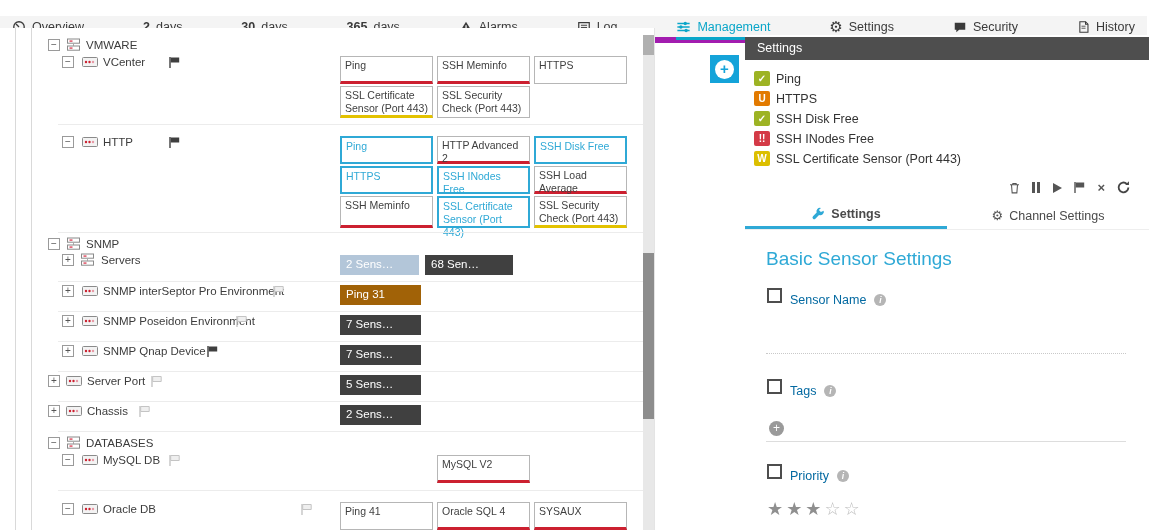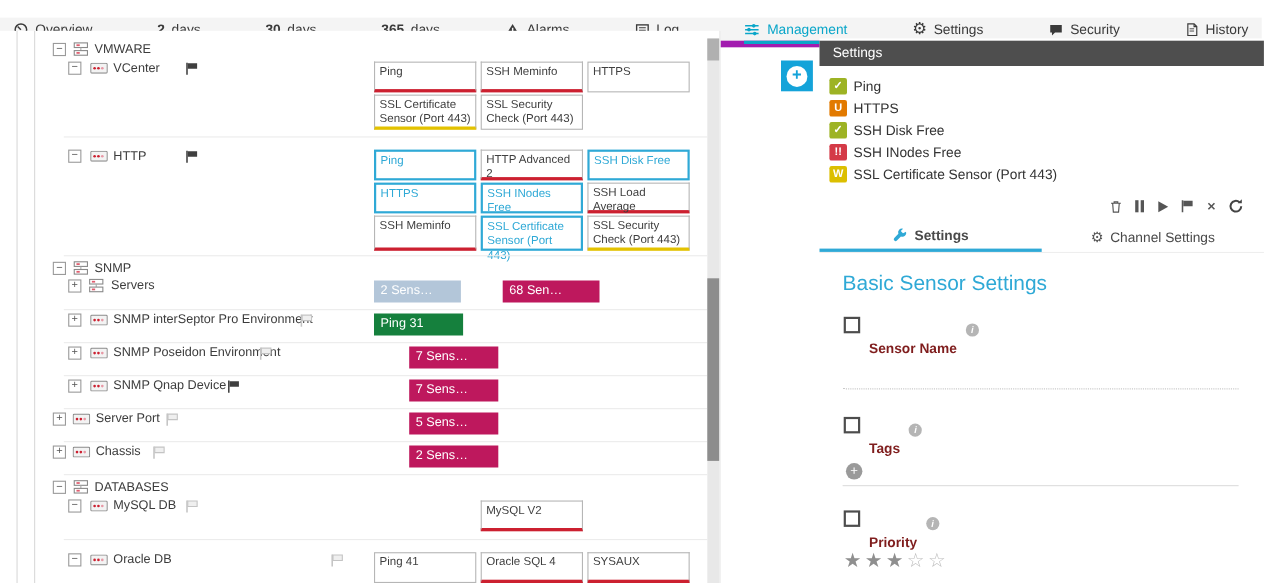--- a/index.html
+++ b/index.html
@@ -32,22 +32,22 @@
 
   .sbox { position:absolute; width:93px; border:1px solid #b6b6b6; background:#fff;
           font-size:10.5px; color:#3f3f3f; padding:2px 4px; line-height:1.25; cursor:pointer; }
   .sbox.st-red    { border-bottom:3px solid #cc2030; }
   .sbox.st-yellow { border-bottom:3px solid #e3c200; }
   .sbox.selected  { border:2px solid #2fa9d6; color:#2fa9d6; }
 
   .badge { position:absolute; height:20px; color:#fff; font-size:11.5px; padding:3px 6px;
            white-space:nowrap; overflow:hidden; cursor:pointer; }
   .b-bluegray { background:#b3c6d9; }
-  .b-pale     { background:#be185d;margin-left:32px; }
-  .b-olive    { background:#15803d; }
+  .b-pale     { background:#404040; }
+  .b-olive    { background:#a16207; }
 
   
   .vtrack { position:absolute; left:643px; top:7px; width:11px; height:495px; background:#e8e8e8; }
   .vcap   { position:absolute; left:0; top:0; width:11px; height:20px; background:#b0b0b0; }
   .vthumb { position:absolute; left:0; top:218px; width:11px; height:166px; background:#8d8d8d; }
 
   
   .add-btn { position:absolute; left:710px; top:55px; width:29px; height:28px; background:#14a3d9;
              display:flex; align-items:center; justify-content:center; cursor:pointer; }
   .add-btn .circ { width:19px; height:19px; background:#fff; border-radius:50%; color:#14a3d9;
@@ -80,21 +80,21 @@
   .rtab { width:202px; display:flex; align-items:center; justify-content:center; gap:6px;
           font-size:12.5px; color:#4a4a4a; cursor:pointer; }
   .rtab.active { border-bottom:3px solid #2fa9d6; font-weight:bold; }
   .rtab .glyph-gear::before { font-size:13px; color:#555; }
 
   .rsection-title { position:absolute; left:21px; top:213px; font-size:19px; color:#2fa9d6; }
 
   .field { position:absolute; left:22px; display:flex; align-items:flex-start; gap:8px; }
   .checkbox { width:15px; height:15px; border:2px solid #4d4d4d; background:#fff; flex:none;
               cursor:pointer; margin-top:-2px; }
-  .flabel { font-size:12.5px; font-weight:bold; color:#7f1d1d; margin-top:20px; }
+  .flabel { font-size:12.5px; font-weight:normal; color:#0369a1; margin-top:3px; }
   .info-icon { width:12px; height:12px; border-radius:50%; background:#b5b5b5; color:#fff;
                font-size:8.5px; line-height:12px; text-align:center; margin-top:4px; }
   .info-icon::before { content:"i"; font-style:italic; font-weight:bold; }
 
   .divider-dotted { position:absolute; left:21px; width:360px; border-top:1px dotted #c9c9c9; }
   .divider-solid  { position:absolute; left:21px; width:360px; border-top:1px solid #ddd; }
 
   .plus-circle { position:absolute; left:24px; width:15px; height:15px; border-radius:50%;
                  background:#9a9a9a; color:#fff; font-size:12px; line-height:14px; text-align:center;
                  cursor:pointer; }

